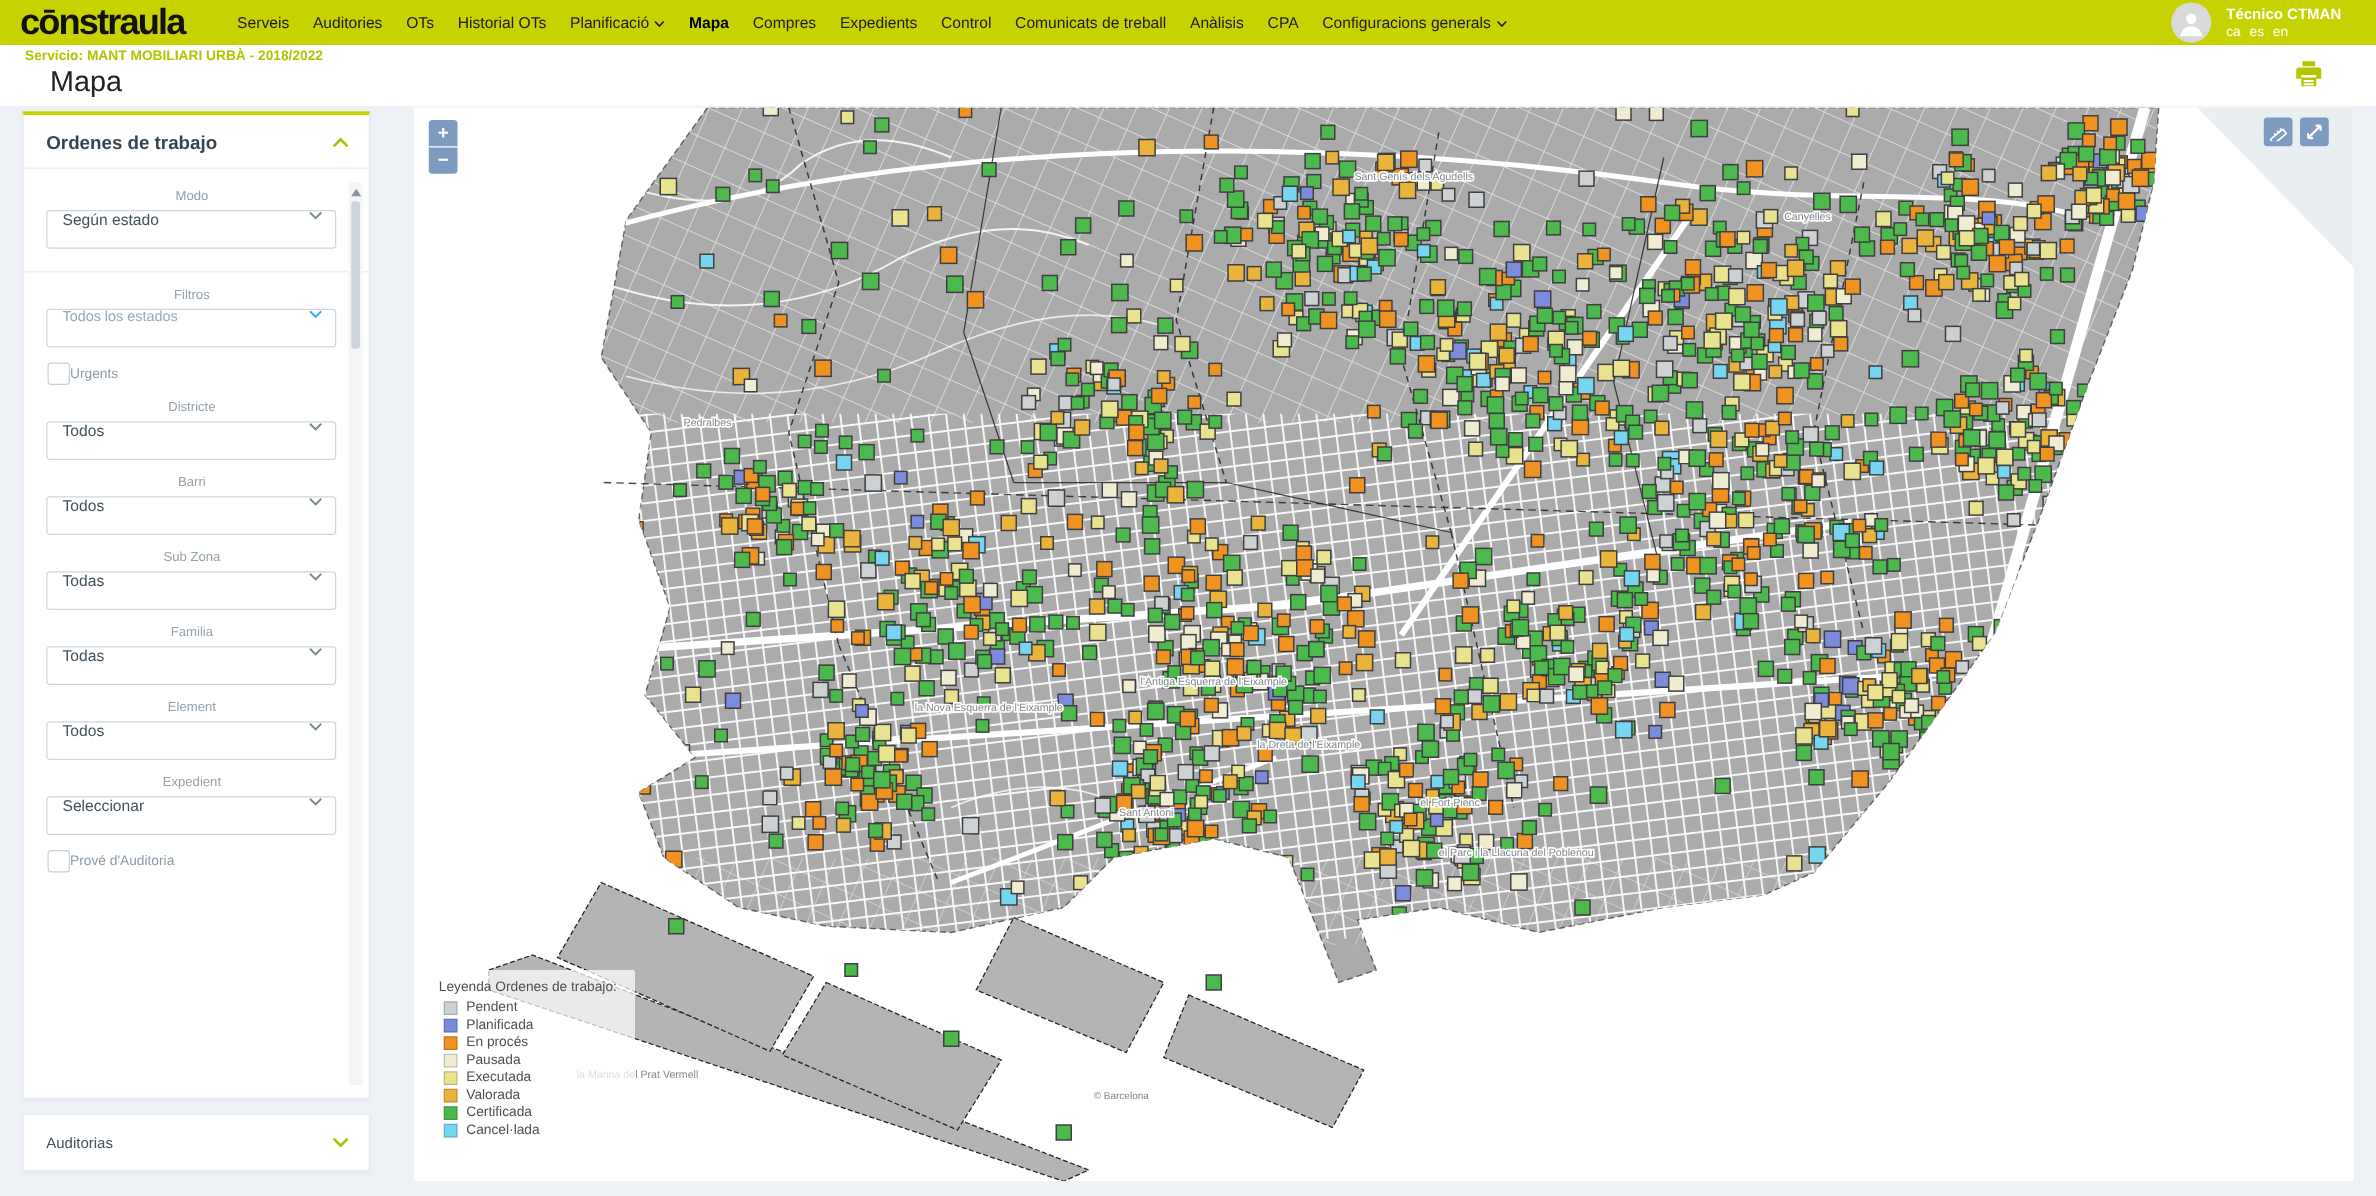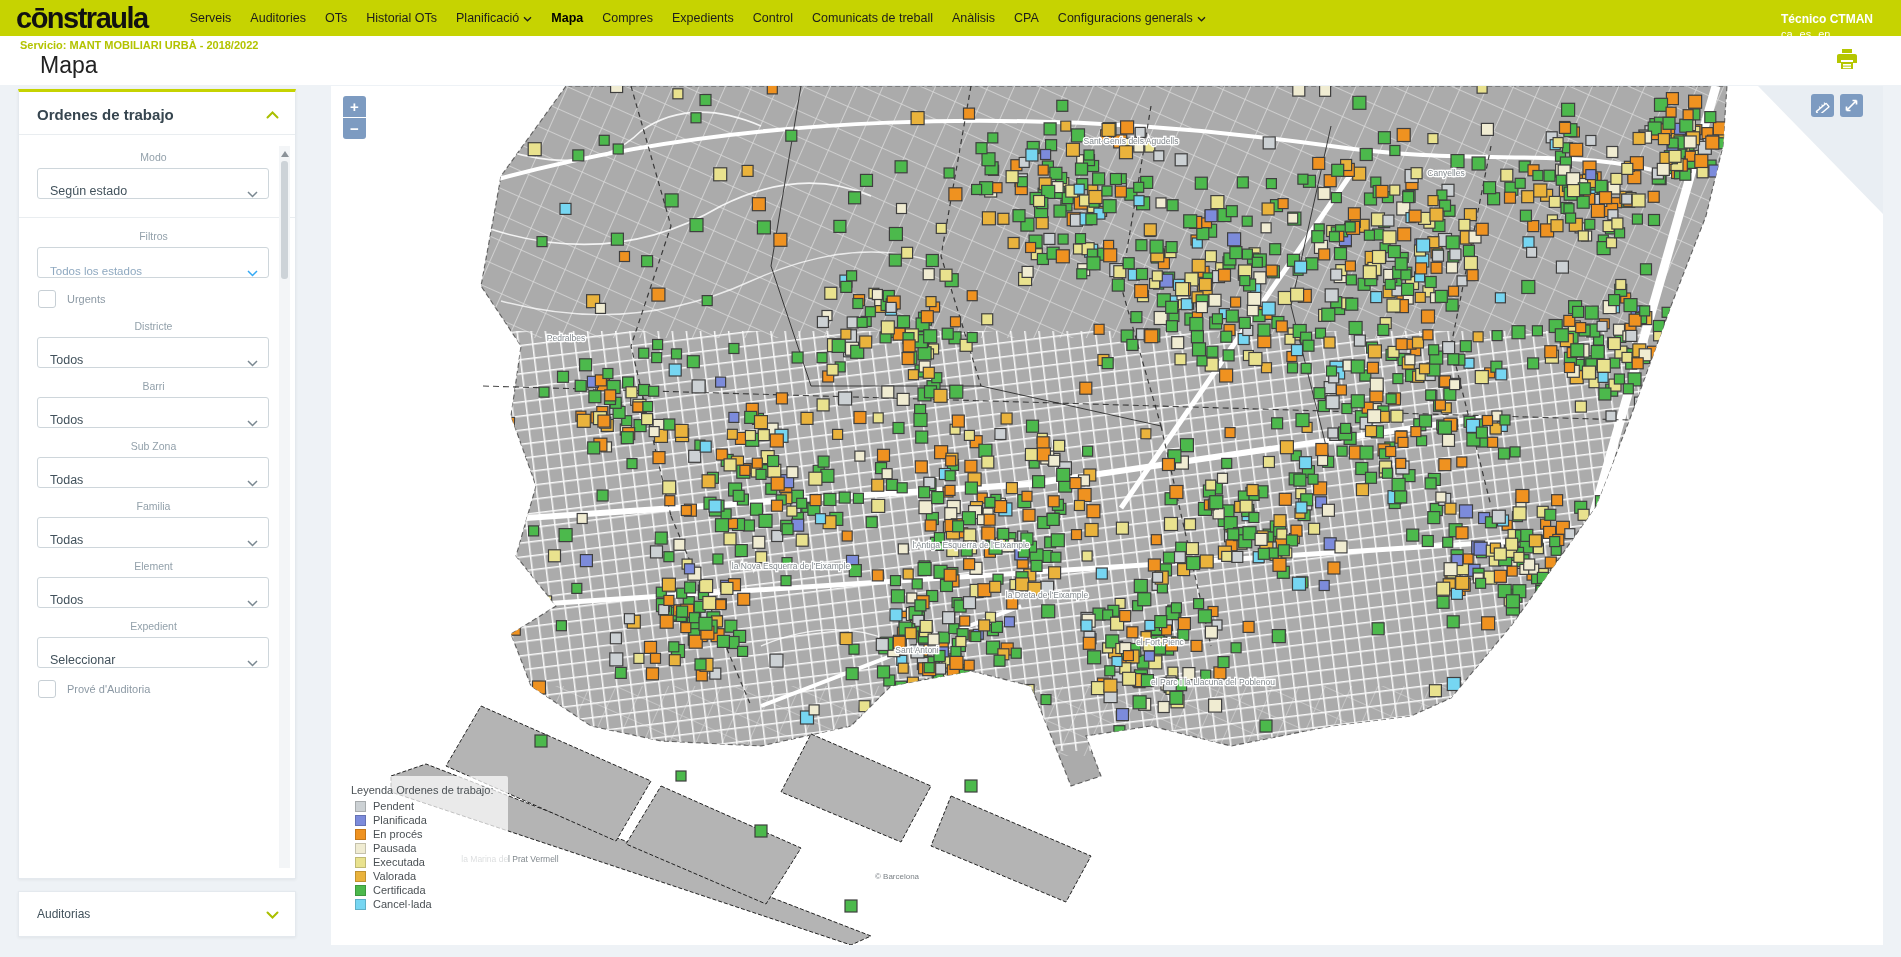--- a/index.html
+++ b/index.html
@@ -9,21 +9,21 @@
   
   .nav { position:relative; height:36px; background:#c6d301; display:flex; align-items:center;
          padding-left:16px; z-index:5; }
   .logo { font-size:29px; font-weight:bold; letter-spacing:-1.5px; color:#111; margin-right:42px;
           line-height:36px; }
   .nav-items { display:flex; align-items:flex-end; gap:19px; }
   .nav-item { font-size:12.5px; color:#1c1c1c; cursor:pointer; white-space:nowrap;
               display:flex; align-items:center; gap:4px; }
   .nav-item.active { font-weight:bold; color:#000; }
   .nav-item svg { margin-top:1px; }
-  .nav-user { position:absolute; right:28px; top:0; height:36px; display:flex; align-items:center; gap:12px;flex-direction:column; }
+  .nav-user { position:absolute; right:28px; top:0; height:36px; display:flex; align-items:center; gap:12px; }
   .avatar { width:32px; height:32px; border-radius:50%; background:#d9d9d9; position:relative; overflow:hidden; }
   .avatar svg { position:absolute; left:4px; top:4px; }
   .user-col { display:flex; flex-direction:column; line-height:14px; }
   .user-name { color:#fff; font-size:12px; font-weight:bold; }
   .langs { display:flex; gap:7px; margin-top:1px; }
   .langs span { color:#fff; font-size:11px; cursor:pointer; }
 
   
   .subheader { position:relative; height:49px; background:#fff; }
   .service { position:absolute; left:20px; top:3px; font-size:11px; font-weight:bold; color:#b3c300; }
@@ -34,26 +34,26 @@
   .main { position:relative; height:872px; background:#eef2f6; }
 
   .card { position:absolute; background:#fff; border:1px solid #e4e9ee; box-shadow:0 1px 3px rgba(0,0,0,.06); }
   .sidebar-card { left:18px; top:4px; width:278px; height:790px; border-top:3px solid #c6d301; }
   .panel-header { display:flex; align-items:center; justify-content:space-between;
                   padding:13px 16px 11px 18px; border-bottom:1px solid #e9edf0; }
   .panel-title { font-size:15px; color:#36454f; font-weight:bold; }
   .panel-body { padding:4px 26px 10px 18px; position:relative; }
   .f-label { font-size:10.5px; color:#93a1ab; margin:12px 0 5px 1px;text-align:center; }
   .select { height:31px; border:1px solid #ced6db; border-radius:3px; background:#fff;
-            display:flex; align-items:flex-end; justify-content:space-between;
+            display:flex; align-items:flex-start; justify-content:space-between;
             padding:0 10px 0 12px; cursor:pointer; }
   .select .val { font-size:12.5px; color:#42525c; }
   .select.accent .val { font-size:11.5px; color:#8fa9c0; }
   .divider { height:1px; background:#e9edf0; margin:18px -26px 4px -18px; }
-  .check { display:flex; align-items:center; gap:11px; margin:12px 0 2px 1px; cursor:pointer; }
+  .check { display:flex; align-items:center; margin:12px 0 2px 1px; cursor:pointer; }
   .check .box { width:18px; height:18px; border:1px solid #c7cfd5; border-radius:3px; background:#fff; }
   .check .cklabel { font-size:11px; color:#8d9aa5; }
   .panel-scrollbar { position:absolute; right:5px; top:54px; width:11px; height:722px; background:#f3f5f7; }
   .sb-arrow { width:0; height:0; border-left:4px solid transparent; border-right:4px solid transparent;
               border-bottom:6px solid #8b9299; margin:5px auto 4px auto; }
   .sb-thumb { width:7px; margin:0 auto; height:118px; background:#cdd3d8; border-radius:3px; }
 
   .auditorias-card { left:18px; top:806px; width:278px; height:46px; display:flex; align-items:center;
                      justify-content:space-between; padding:0 16px 0 18px; cursor:pointer; }
   .auditorias-title { font-size:12px; color:#42525c; }

